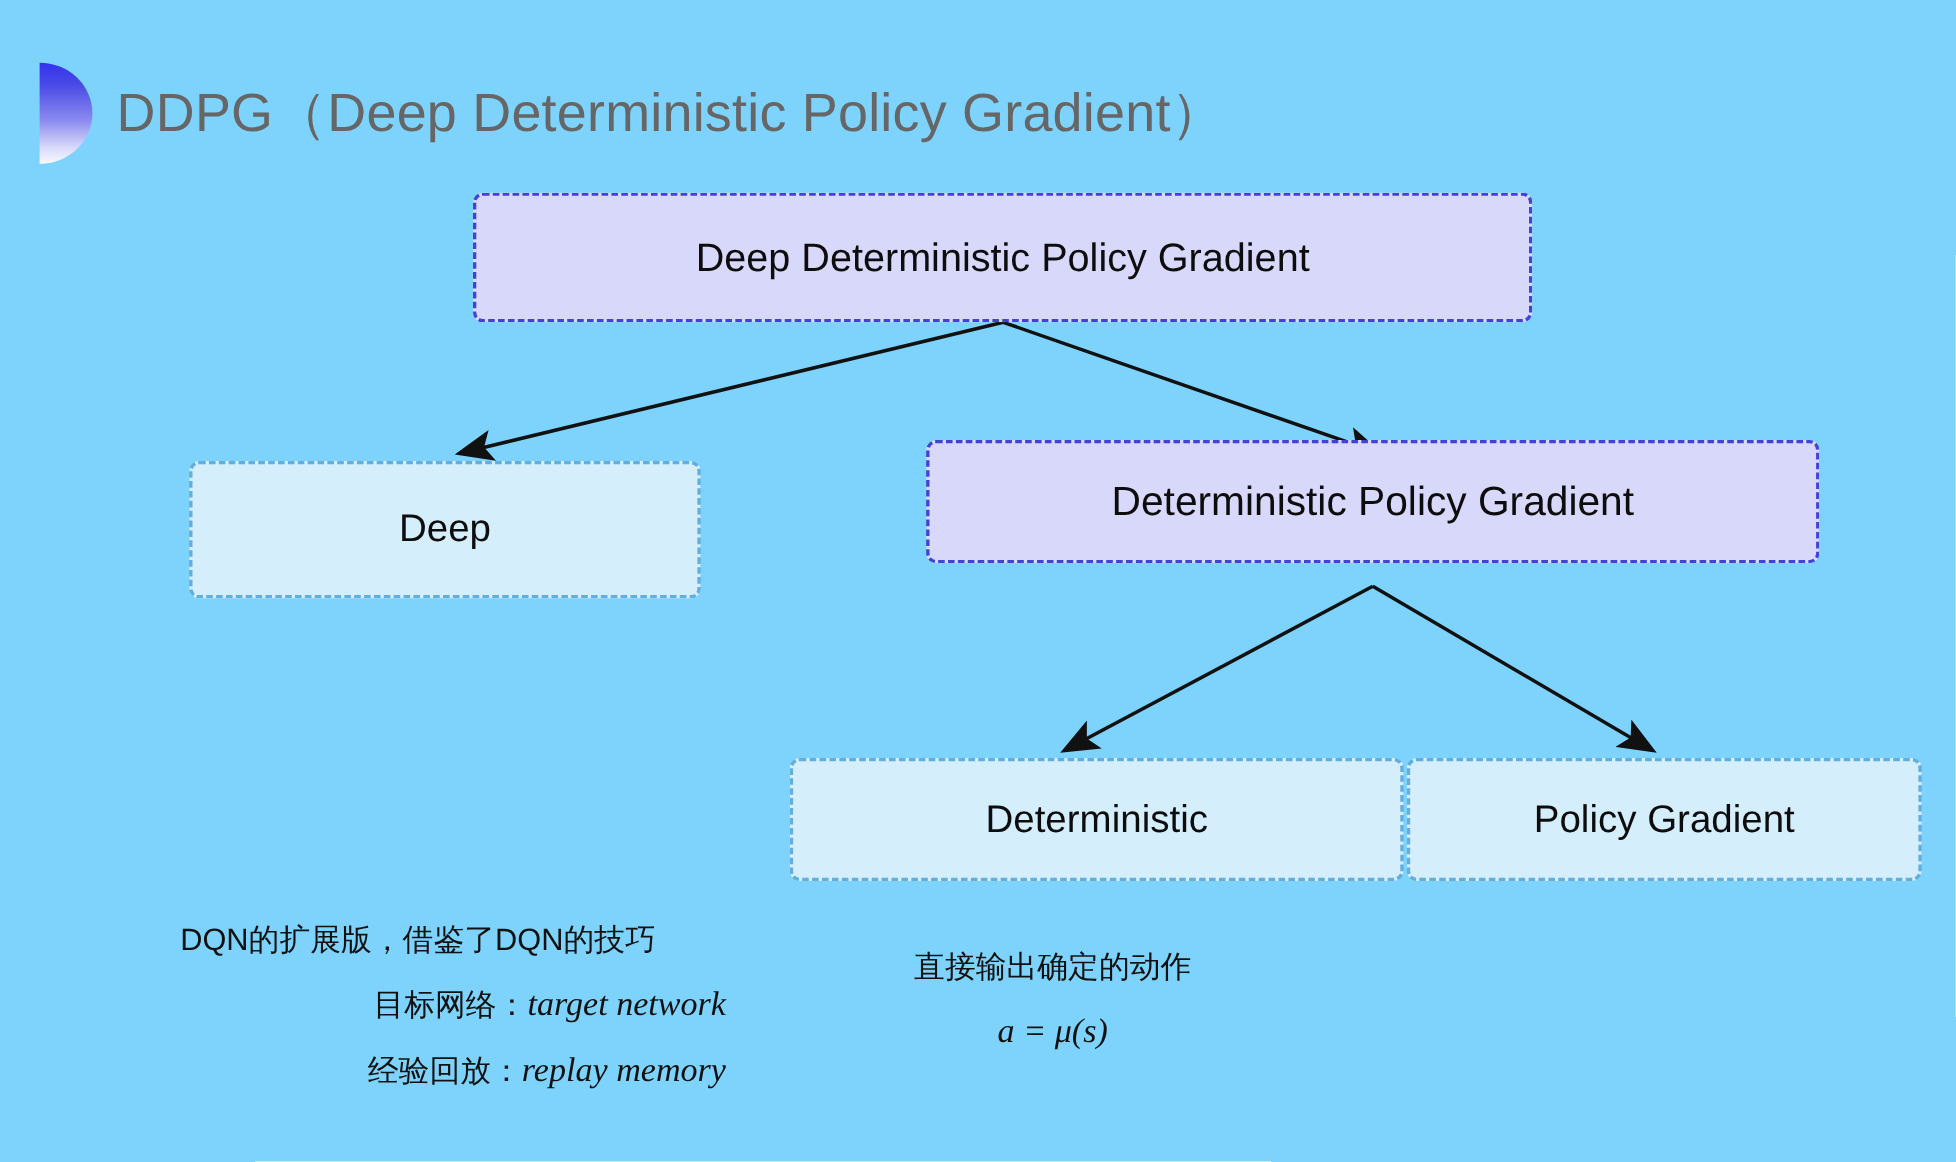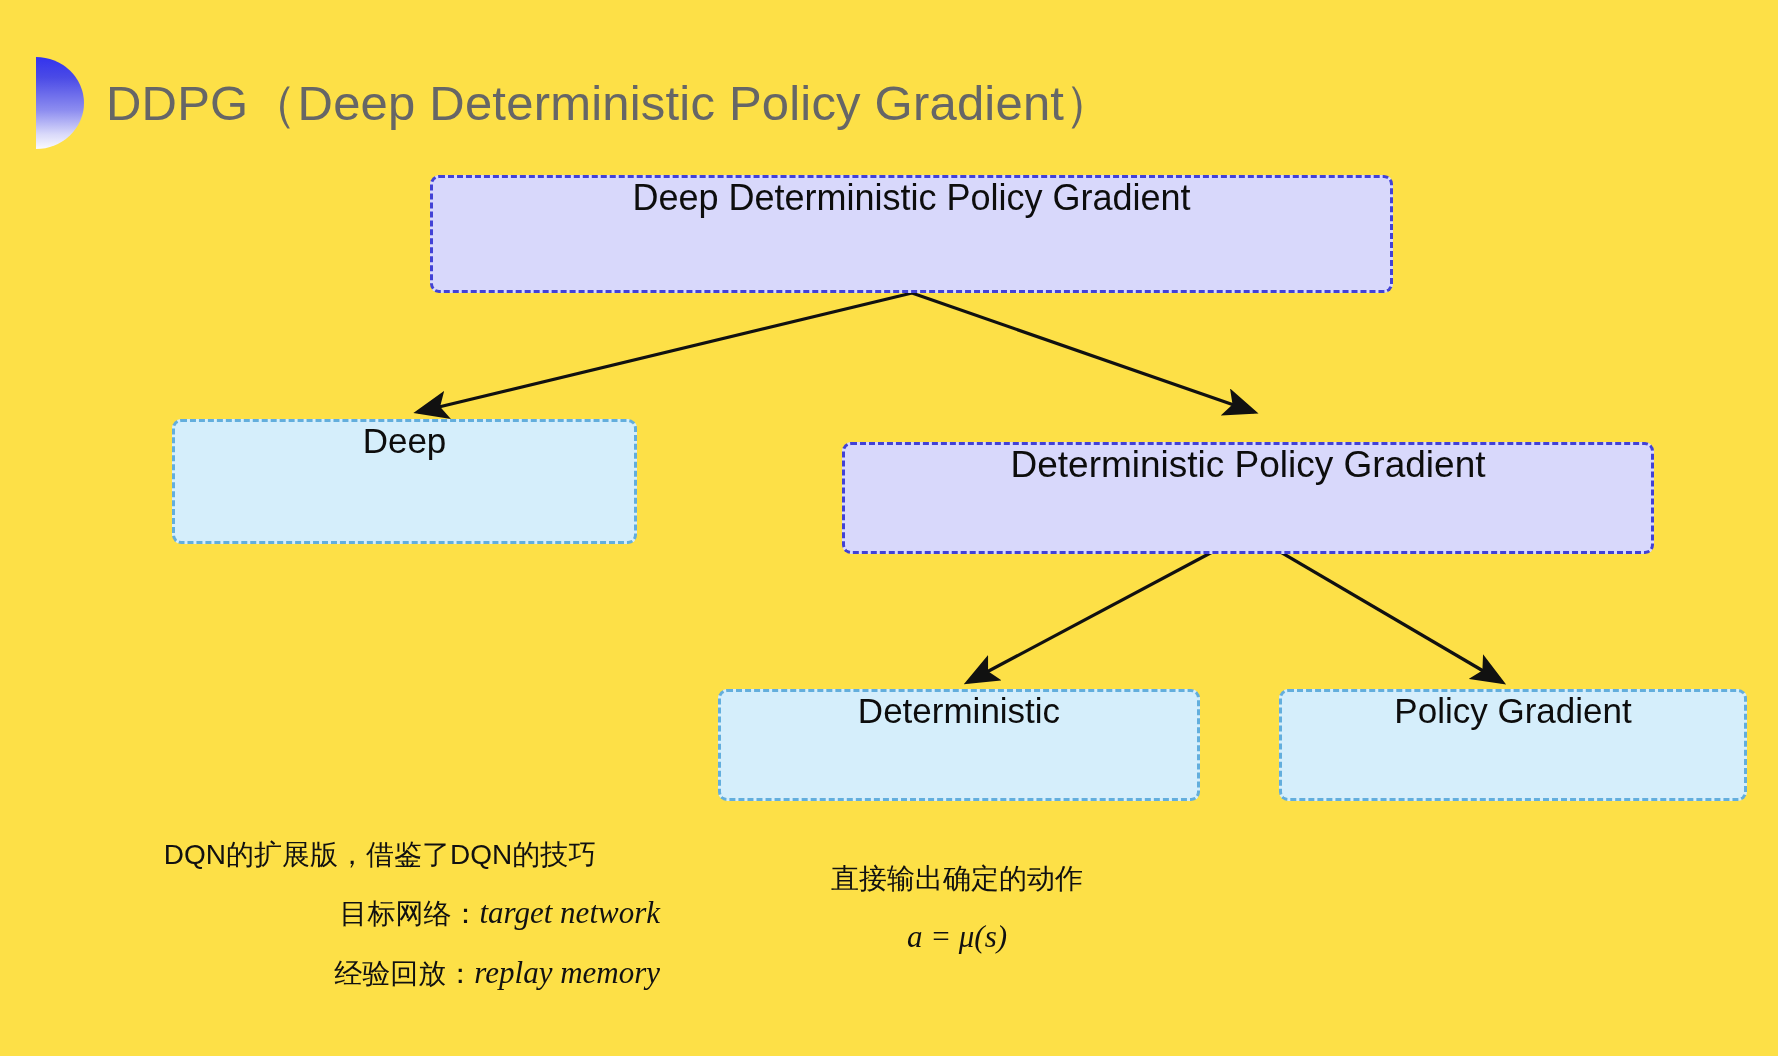--- a/index.html
+++ b/index.html
@@ -8,21 +8,21 @@
     padding: 0;
     background: #ffffff;
   }
   body {
     font-family: "Liberation Sans", "DejaVu Sans", sans-serif;
   }
   #slide {
     position: relative;
     width: 1778px;
     height: 1056px;
-    background: #fde047;
+    background: #7dd3fc;
     overflow: hidden;
   }
 
   
   #title-row {
     position: absolute;
     left: 0;
     top: 58px;
     height: 90px;
     display: flex;
@@ -44,21 +44,21 @@
     letter-spacing: 0.2px;
     white-space: nowrap;
     line-height: 1;
   }
 
   
   .node {
     position: absolute;
     box-sizing: border-box;
     display: flex;
-    align-items: flex-start;
+    align-items: center;
     justify-content: center;
     border-radius: 9px;
     text-align: center;
   }
   .node-label {
     font-size: 35px;
     font-weight: 400;
     color: #0d0d0d;
     line-height: 1.1;
     white-space: nowrap;
@@ -67,22 +67,22 @@
     background: #d8d8fb;
     border: 3px dashed #4242d6;
   }
   .node.blue {
     background: #d5eefb;
     border: 3px dashed #63aedd;
   }
 
   #node-ddpg        { left: 430px;  top: 175px; width: 963px; height: 118px; }
   #node-deep        { left: 172px;  top: 419px; width: 465px; height: 125px; }
-  #node-dpg         { left: 842px;  top: 442px; width: 812px; height: 112px; }
-  #node-det         { left: 718px;  top: 689px; width: 482px; height: 112px; }
+  #node-dpg         { left: 842px;  top: 400px; width: 812px; height: 112px; }
+  #node-det         { left: 718px;  top: 689px; width: 558px; height: 112px; }
   #node-pg          { left: 1268px; top: 689px; width: 468px; height: 112px; margin-left: 11px; }
 
   #node-ddpg .node-label { font-size: 36px; }
   #node-dpg  .node-label { font-size: 37px; }
 
   
   #arrows {
     position: absolute;
     left: 0;
     top: 0;

